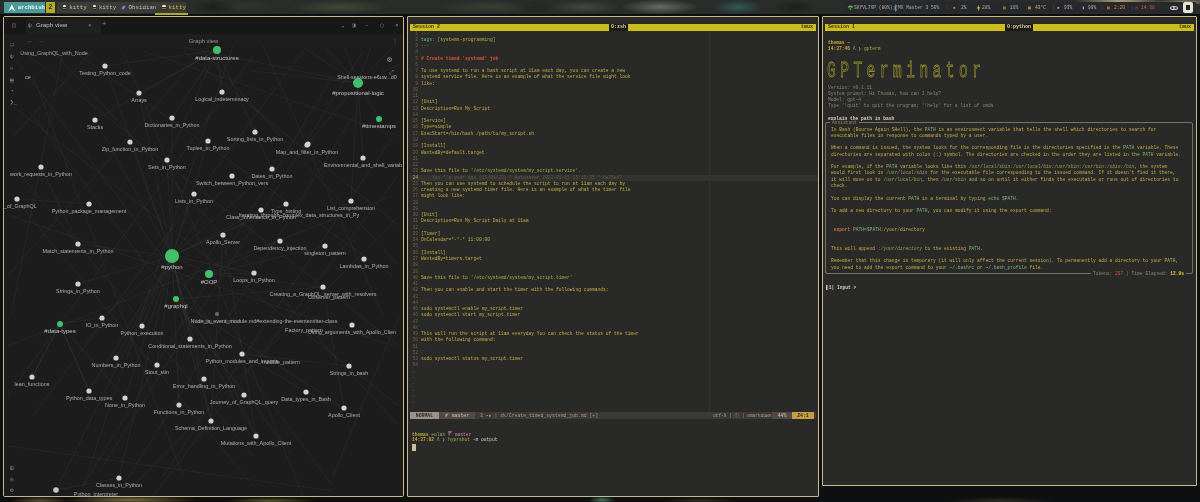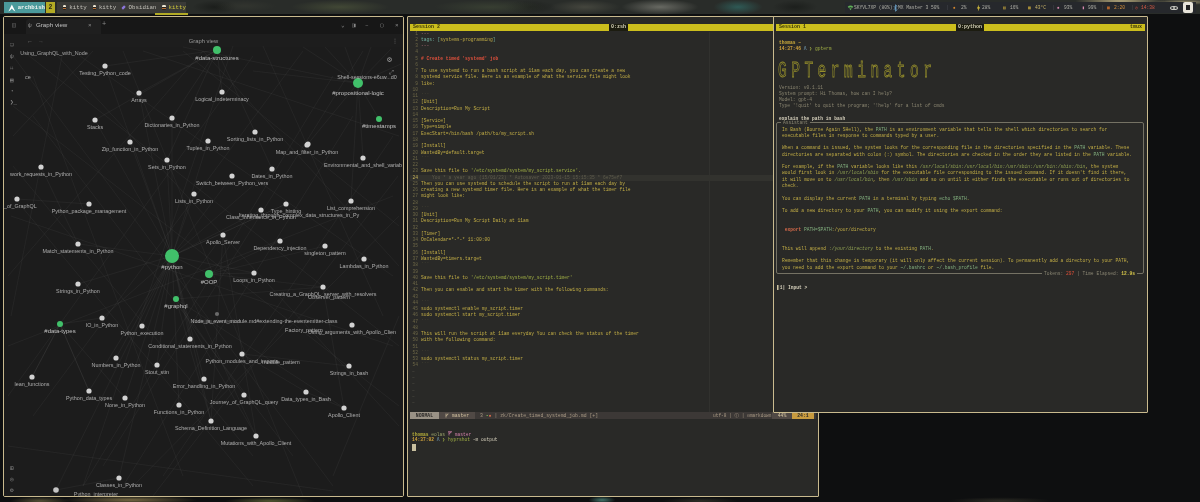--- a/index.html
+++ b/index.html
@@ -455,21 +455,21 @@
             <path d="M2 1 v8 M2 5 q4 0 4-4" stroke="#d5c4a1" stroke-width="1.4" fill="none"></path>
           </svg> master</span><span class="seg" style="left:70px;width:120px;text-align:left;color:#a89984">3 <span style="color:#7cb65a">▪</span><span style="color:#d3694a">●</span> | zk/Create_timed_systemd_job.md [+]</span><span class="seg" style="left:303px;width:100px;text-align:left;color:#a89984;font-size:4.5px">utf-8 | Ⓘ | ⊟markdown</span><span class="seg" style="right:24px;width:20px;background:#504945;color:#d5c4a1">44%</span><span class="seg" style="right:2px;width:22px;background:#c89b3f;color:#2c2a28;font-weight:bold">24:1</span></div>
       <div class="tline" style="left:4px;top:413.5px"><span style="color:#b8b03a;font-weight:bold">thomas</span> <span style="color:#9aa36a">eolas</span> <svg width="4" height="5" viewBox="0 0 8 10" style="vertical-align:-0.5px">
           <path d="M2 1 v8 M2 5 q4 0 4-4" stroke="#cf7fa7" stroke-width="1.4" fill="none"></path>
           <circle cx="2" cy="1.5" r="1.4" fill="#cf7fa7"></circle>
           <circle cx="6" cy="1.5" r="1.4" fill="#cf7fa7"></circle>
         </svg><span class="pnk"> master</span></div>
       <div class="tline" style="left:4px;top:419.8px"><span class="ylw">14:37:02</span> <span class="blu">Λ</span> <span class="grn">❯</span> <span class="grn">hyprshot</span> <span class="wht">-m output</span></div>
       <div class="abs" style="left:4px;top:427px;width:3.8px;height:7px;background:#c9c0a0"></div>
     </div>
-<div class="win" style="left:773px;top:16px;width:375px;height:397px">
+<div class="win" style="left:822px;top:16px;width:375px;height:470px">
       <div class="tmuxbar"><span style="padding-left:3px">Session 1</span><span class="tmuxwin" style="left:180px">0:python</span><span class="abs" style="right:3px;top:0">tmux</span></div>
       <div class="tline" style="left:5px;top:23px"><span class="ylw" style="color:#d0ae3c">thomas ~</span></div>
       <div class="tline" style="left:5px;top:29.3px"><span class="ylw">14:37:46</span> <span class="blu">Λ</span> <span class="grn">❯ gpterm</span></div>
       <div id="gpart" style="left:4px;top:41.5px">GPTerminator</div>
       <div class="tline" style="left:5px;top:67.5px;color:#8a8570">Version: v0.1.11</div>
       <div class="tline" style="left:5px;top:73.8px;color:#8a8570">System prompt: Hi Thomas, how can I help?</div>
       <div class="tline" style="left:5px;top:80.1px;color:#8a8570">Model: gpt-4</div>
       <div class="tline" style="left:5px;top:86.3px;color:#8a8570">Type '!quit' to quit the program; '!help' for a list of cmds</div>
       <div class="tline wht" style="left:5px;top:99px;font-weight:bold">explain the path in bash</div>
       <div id="abox" style="left:2px;top:104.5px;width:368px;height:152px">

